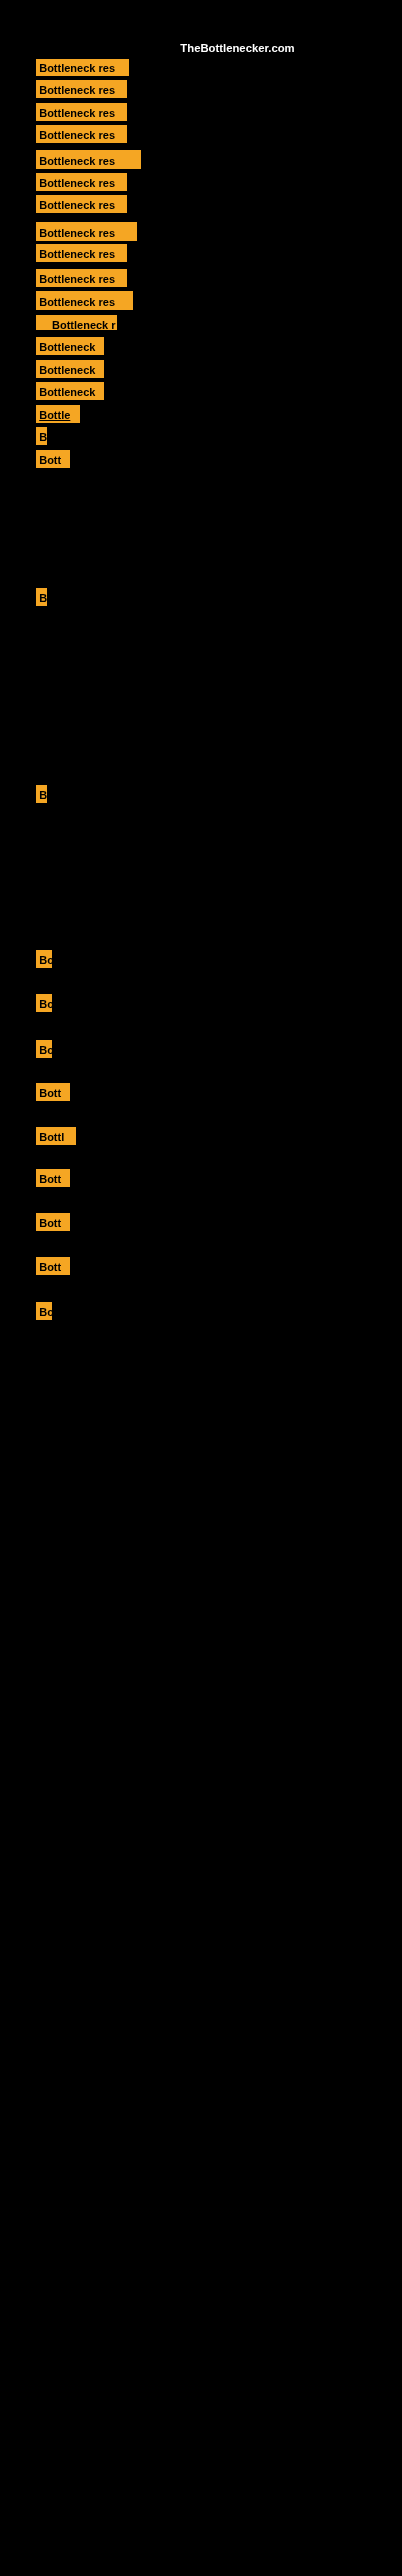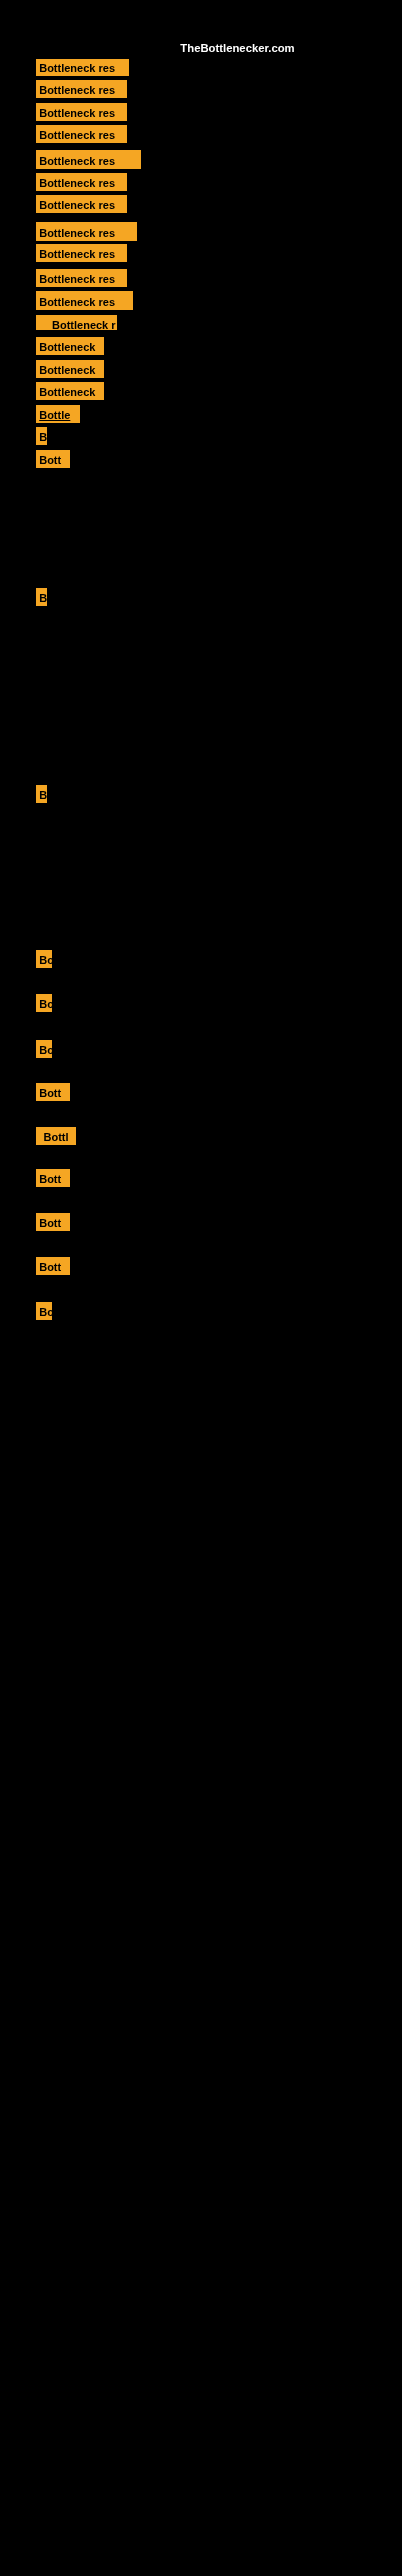--- a/index.html
+++ b/index.html
@@ -59,19 +59,19 @@
     <div class="bottleneck-item" style="top: 346px; left: 0px; width: 68px; height: 17.7px; line-height: 17.7px;">Bottleneck</div>
     <div class="bottleneck-item" style="top: 369px; left: 0px; width: 44px; height: 17.7px; line-height: 17.7px; text-decoration: underline;">Bottle</div>
     <div class="bottleneck-item" style="top: 391px; left: 0px; width: 11.3px; height: 17.7px; line-height: 17.7px;">B</div>
     <div class="bottleneck-item" style="top: 414px; left: 0px; width: 34px; height: 17.7px; line-height: 17.7px;">Bott</div>
     <div class="bottleneck-item" style="top: 552px; left: 0px; width: 11.3px; height: 17.7px; line-height: 17.7px;">B</div>
     <div class="bottleneck-item" style="top: 749px; left: 0px; width: 11.3px; height: 17.7px; line-height: 17.7px;">B</div>
     <div class="bottleneck-item" style="top: 914px; left: 0px; width: 16px; height: 17.7px; line-height: 17.7px;">Bo</div>
     <div class="bottleneck-item" style="top: 958px; left: 0px; width: 16px; height: 17.7px; line-height: 17.7px;">Bo</div>
     <div class="bottleneck-item" style="top: 1004px; left: 0px; width: 16px; height: 17.7px; line-height: 17.7px;">Bo</div>
     <div class="bottleneck-item" style="top: 1047px; left: 0px; width: 34px; height: 17.7px; line-height: 17.7px;">Bott</div>
-    <div class="bottleneck-item" style="top: 1091px; left: 0px; width: 40px; height: 17.7px; line-height: 17.7px; text-align: center;">Bottl</div>
+    <div class="bottleneck-item" style="top: 1091px; left: 0px; width: 40px; height: 17.7px; line-height: 17.7px;">Bottl</div>
     <div class="bottleneck-item" style="top: 1133px; left: 0px; width: 34px; height: 17.7px; line-height: 17.7px;">Bott</div>
     <div class="bottleneck-item" style="top: 1177px; left: 0px; width: 34px; height: 17.7px; line-height: 17.7px;">Bott</div>
     <div class="bottleneck-item" style="top: 1221px; left: 0px; width: 34px; height: 17.7px; line-height: 17.7px;">Bott</div>
     <div class="bottleneck-item" style="top: 1266px; left: 0px; width: 16px; height: 17.7px; line-height: 17.7px;">Bo</div>
   </div>
 
 
 </body></html>

